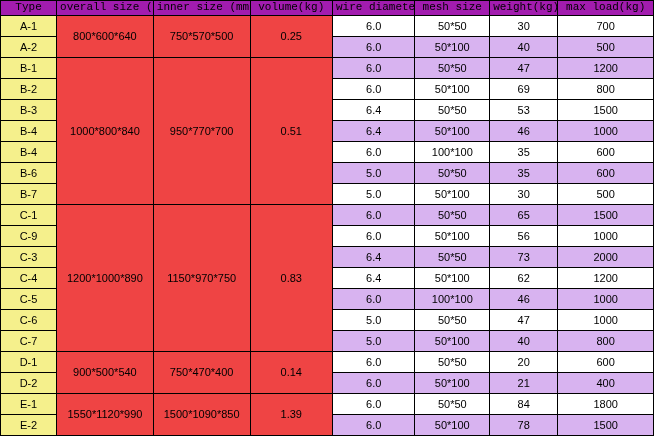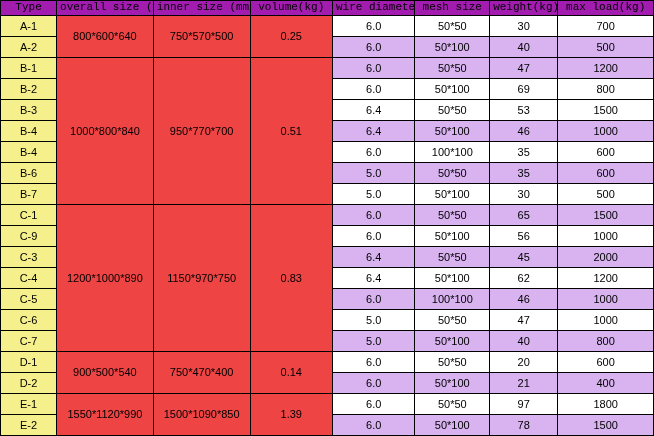--- a/index.html
+++ b/index.html
@@ -177,21 +177,21 @@
         <td class="type-cell">C-9</td>
         <td class="white">6.0</td>
         <td class="white">50*100</td>
         <td class="white">56</td>
         <td class="white">1000</td>
       </tr>
       <tr>
         <td class="type-cell">C-3</td>
         <td class="purple">6.4</td>
         <td class="purple">50*50</td>
-        <td class="purple">45</td>
+        <td class="purple">73</td>
         <td class="purple">2000</td>
       </tr>
       <tr>
         <td class="type-cell">C-4</td>
         <td class="white">6.4</td>
         <td class="white">50*100</td>
         <td class="white">62</td>
         <td class="white">1200</td>
       </tr>
       <tr>
@@ -232,21 +232,21 @@
         <td class="purple">21</td>
         <td class="purple">400</td>
       </tr>
       <tr>
         <td class="type-cell">E-1</td>
         <td class="merged" rowspan="2">1550*1120*990</td>
         <td class="merged" rowspan="2">1500*1090*850</td>
         <td class="merged" rowspan="2">1.39</td>
         <td class="white">6.0</td>
         <td class="white">50*50</td>
-        <td class="white">97</td>
+        <td class="white">84</td>
         <td class="white">1800</td>
       </tr>
       <tr>
         <td class="type-cell">E-2</td>
         <td class="purple">6.0</td>
         <td class="purple">50*100</td>
         <td class="purple">78</td>
         <td class="purple">1500</td>
       </tr>
     </tbody>

